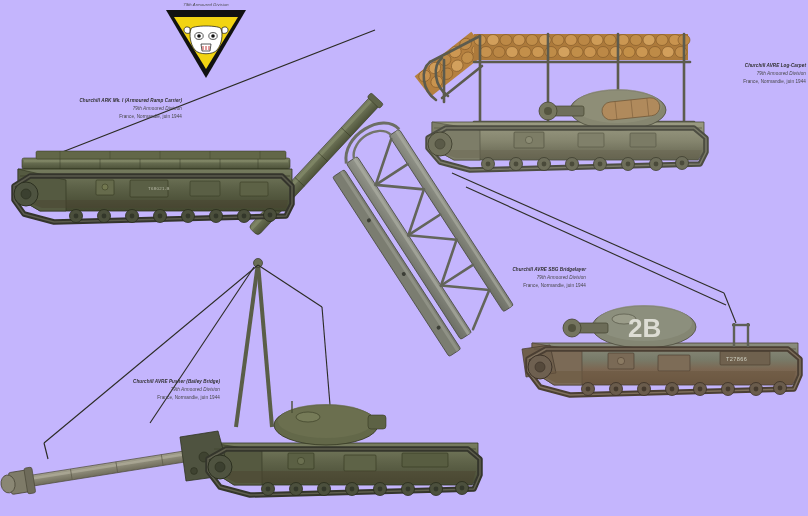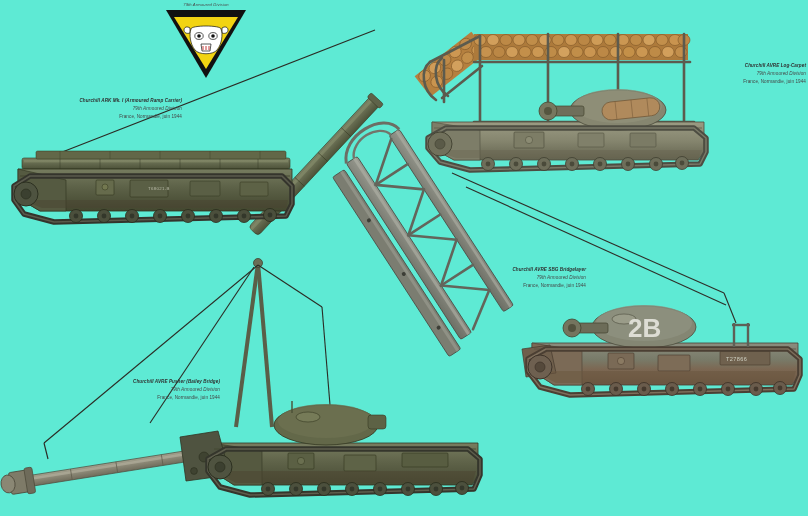--- a/index.html
+++ b/index.html
@@ -1,19 +1,19 @@
 <!DOCTYPE html>
 <html><head>
 <meta charset="utf-8">
 <style>
   html,body{margin:0;padding:0;background:#fff;}
   body{width:808px;height:516px;position:relative;overflow:hidden;
        font-family:"Liberation Sans",sans-serif;background:#ffffff;}
 
-  .plate{position:absolute;inset:0;background:#5eead4;}
+  .plate{position:absolute;inset:0;background:#c4b5fd;}
 
   
   .caption{position:absolute;text-align:right;color:#3b3b3b;
            font-size:4.6px;line-height:1.72;letter-spacing:.08px;
            white-space:nowrap;font-family:"Liberation Sans",sans-serif;}
   .caption .l1{font-style:italic;font-weight:700;color:#2f2f2f;}
   .caption .l2{font-style:italic;color:#454545;}
   .caption .l3{color:#454545;}
 
   

